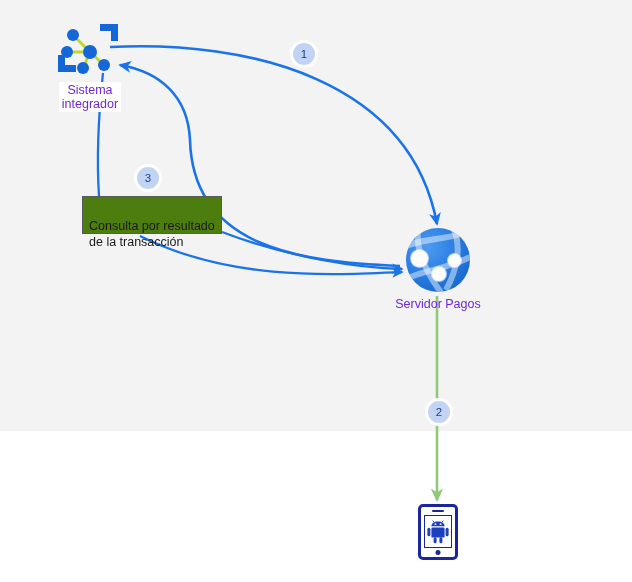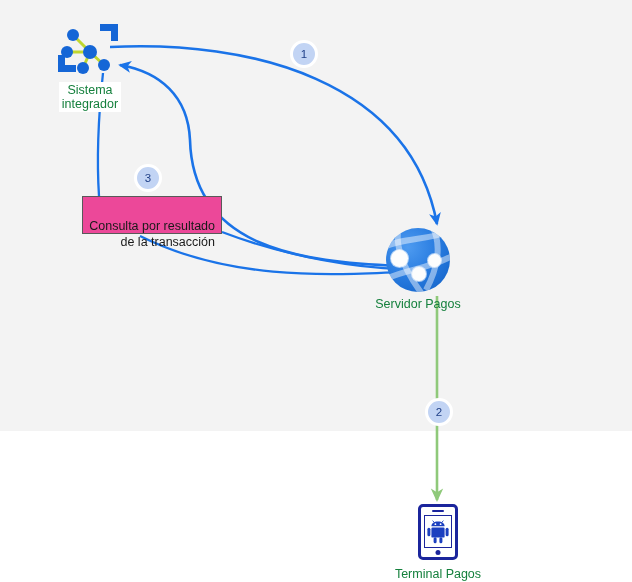--- a/index.html
+++ b/index.html
@@ -46,49 +46,49 @@
     position: absolute;
     text-align: center;
   }
   .node-icon {
     position: relative;
     margin: 0 auto;
   }
   .node-label {
     font-size: 12.5px;
     line-height: 14px;
-    color: #15803d;
+    color: #6d28d9;
     background: #ffffff;
     display: inline-block;
     padding: 1px 3px;
     white-space: pre-line;
   }
   .node-label.nobg { background: transparent; }
 
   
   #node-sistema { left: 40px; top: 20px; width: 100px; }
   #node-sistema .node-icon { width: 70px; height: 62px; }
 
   
-  #node-servidor { left: 360px; top: 228px; width: 116px; }
+  #node-servidor { left: 380px; top: 228px; width: 116px; }
   #node-servidor .node-icon { width: 64px; height: 64px; }
 
   
   #node-terminal { left: 380px; top: 504px; width: 116px; }
   #node-terminal .node-icon { width: 40px; height: 56px; }
 
   
   .msg-box {
     position: absolute;
     border: 1px solid #595959;
-    background: #ec4899;
+    background: #4d7c0f;
     color: #1a1a1a;
     font-size: 12.5px;
     line-height: 16px;
-    text-align: right;
+    text-align: left;
     box-sizing: border-box;
     padding: 5px 6px;
     white-space: pre-line;
   }
   #msg-consulta {
     left: 82px;
     top: 196px;
     width: 140px;
     height: 38px;
   }
@@ -267,21 +267,20 @@
             <rect x="0.4" y="7.8" width="3" height="8.4" rx="1.5"></rect>
             <rect x="18.6" y="7.8" width="3" height="8.4" rx="1.5"></rect>
             <rect x="6.6" y="17.2" width="3" height="6" rx="1.5"></rect>
             <rect x="12.4" y="17.2" width="3" height="6" rx="1.5"></rect>
             <path d="M5.6 0.6 L7.4 2.6" stroke="#1b3fbf" stroke-width="0.9"></path>
             <path d="M16.4 0.6 L14.6 2.6" stroke="#1b3fbf" stroke-width="0.9"></path>
           </g>
         </svg>
       </div>
     </div>
-    <div class="node-label nobg" style="margin-top:6px;">Terminal Pagos</div>
   </div>
 
   <div class="msg-box" id="msg-consulta">
     <span>Consulta por resultado
 de la transacción</span>
   </div>
 
   <div class="badge" id="badge-1">1</div>
   <div class="badge" id="badge-2">2</div>
   <div class="badge" id="badge-3">3</div>

